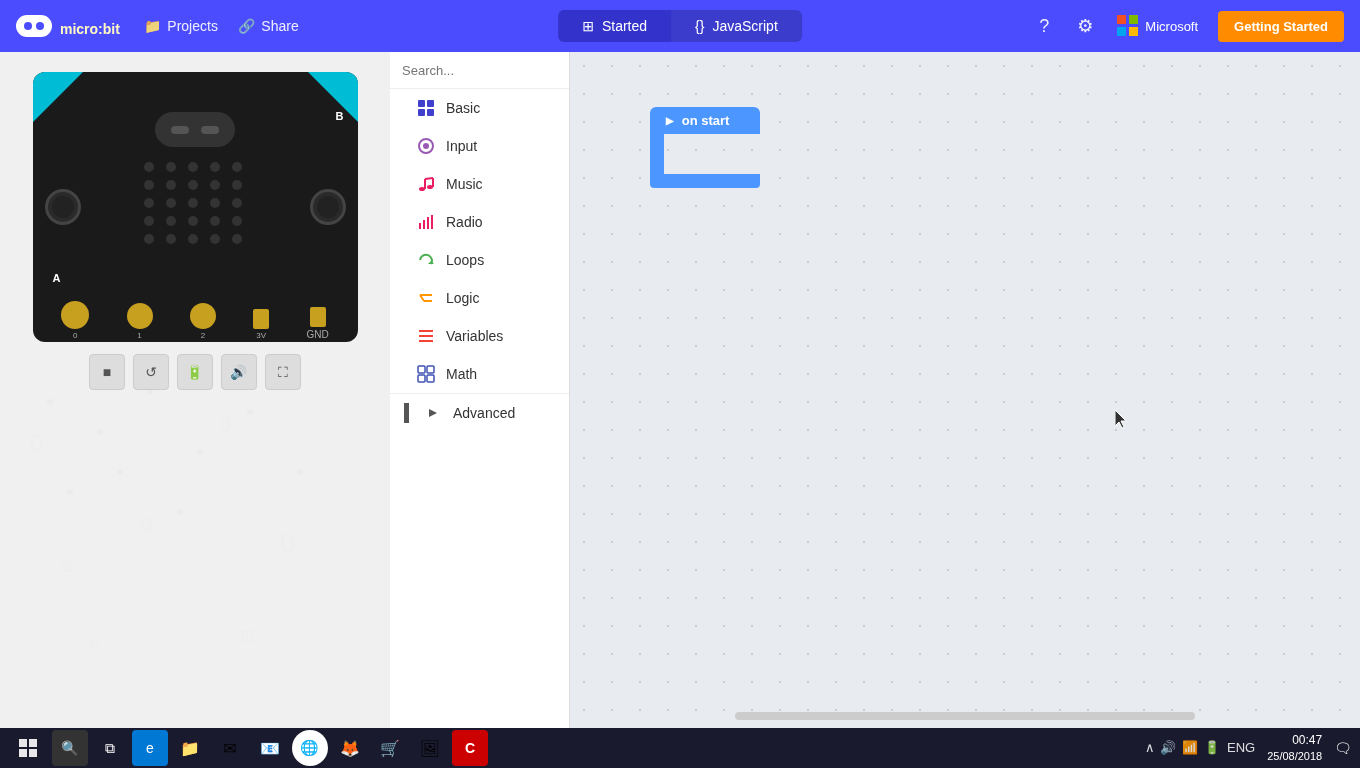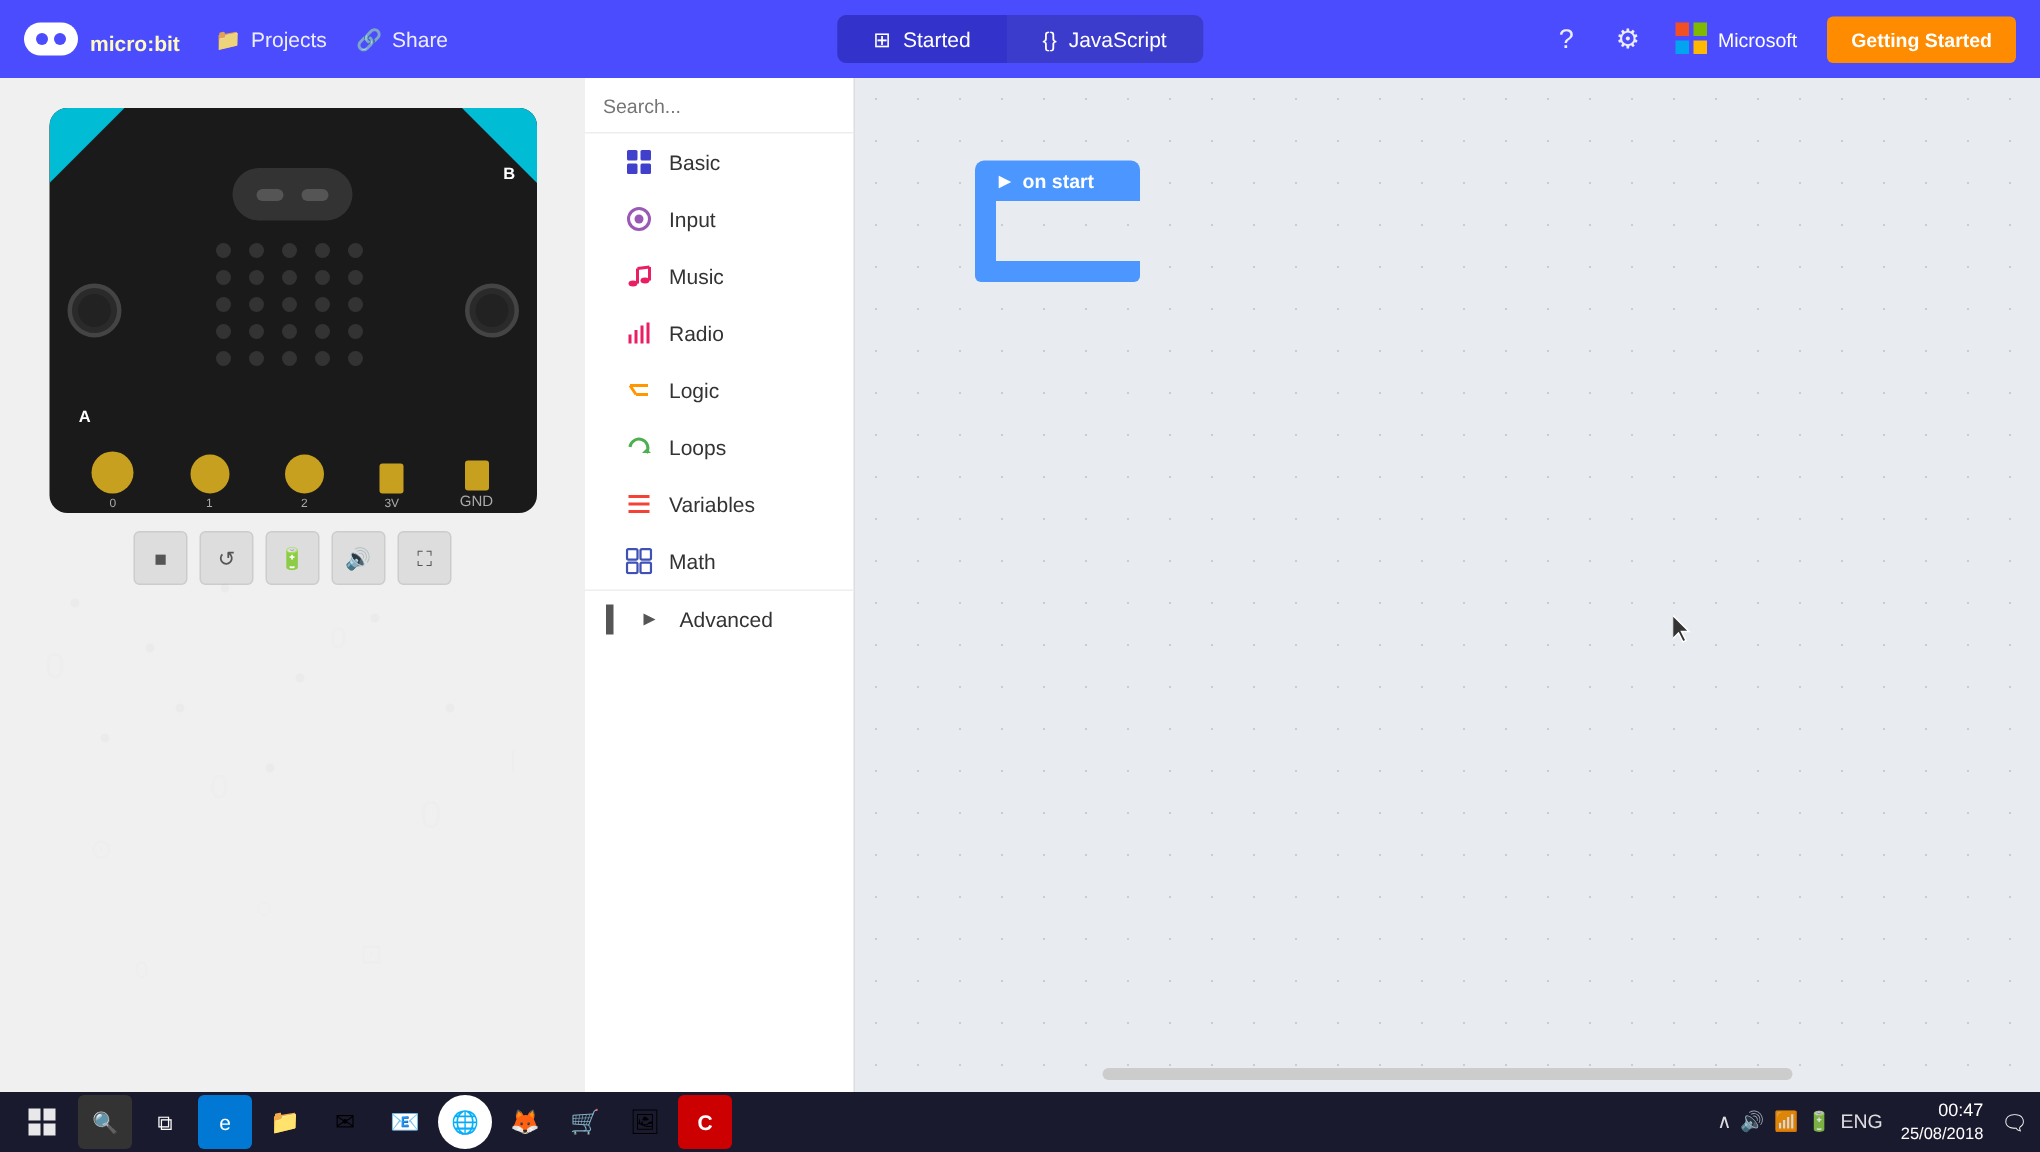--- a/index.html
+++ b/index.html
@@ -628,36 +628,36 @@
           <rect x="10" y="4" width="2" height="12" fill="#e91e63"></rect>
           <rect x="14" y="2" width="2" height="14" fill="#e91e63"></rect>
         </svg>
       </div>
       <span>Radio</span>
     </div>
 
     <div class="sidebar-item">
       <div class="item-icon">
         <svg width="18" height="18" viewBox="0 0 18 18">
+            <path d="M3 9 A6 6 0 1 1 14 13" fill="none" stroke="#4caf50" stroke-width="2"></path>
+            <polygon points="14,10 17,13 11,13" fill="#4caf50"></polygon>
+          </svg>
+      </div>
+      <span>Loops</span>
+    </div>
+
+    <div class="sidebar-item">
+      <div class="item-icon">
+        <svg width="18" height="18" viewBox="0 0 18 18">
           <line x1="3" y1="6" x2="15" y2="6" stroke="#ff9800" stroke-width="2"></line>
           <line x1="7" y1="12" x2="15" y2="12" stroke="#ff9800" stroke-width="2"></line>
           <line x1="3" y1="6" x2="7" y2="12" stroke="#ff9800" stroke-width="2"></line>
         </svg>
       </div>
       <span>Logic</span>
-    </div>
-
-    <div class="sidebar-item">
-      <div class="item-icon">
-        <svg width="18" height="18" viewBox="0 0 18 18">
-            <path d="M3 9 A6 6 0 1 1 14 13" fill="none" stroke="#4caf50" stroke-width="2"></path>
-            <polygon points="14,10 17,13 11,13" fill="#4caf50"></polygon>
-          </svg>
-      </div>
-      <span>Loops</span>
     </div>
 
     <div class="sidebar-item">
       <div class="item-icon">
         <svg width="18" height="18" viewBox="0 0 18 18">
           <line x1="2" y1="4" x2="16" y2="4" stroke="#f44336" stroke-width="2"></line>
           <line x1="2" y1="9" x2="16" y2="9" stroke="#f44336" stroke-width="2"></line>
           <line x1="2" y1="14" x2="16" y2="14" stroke="#f44336" stroke-width="2"></line>
         </svg>
       </div>

